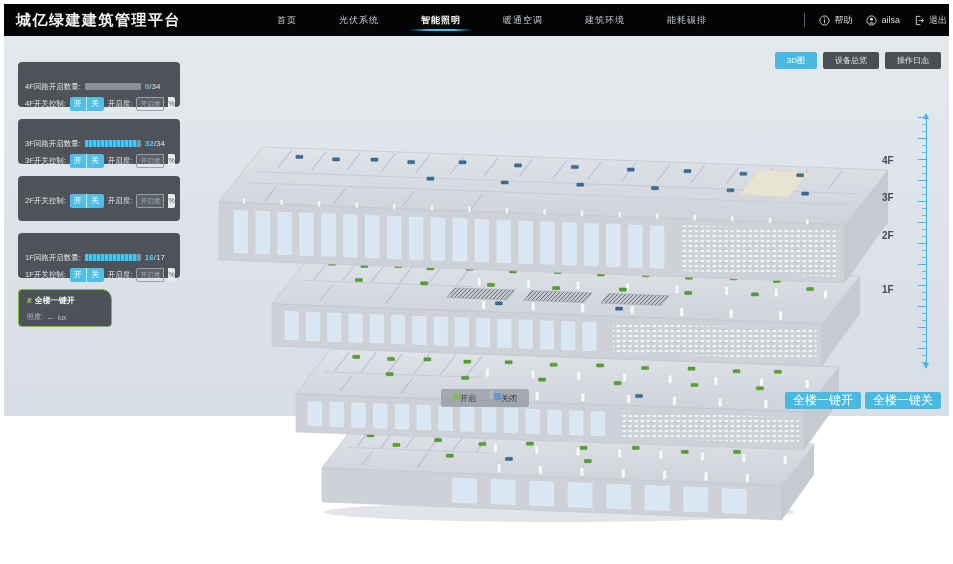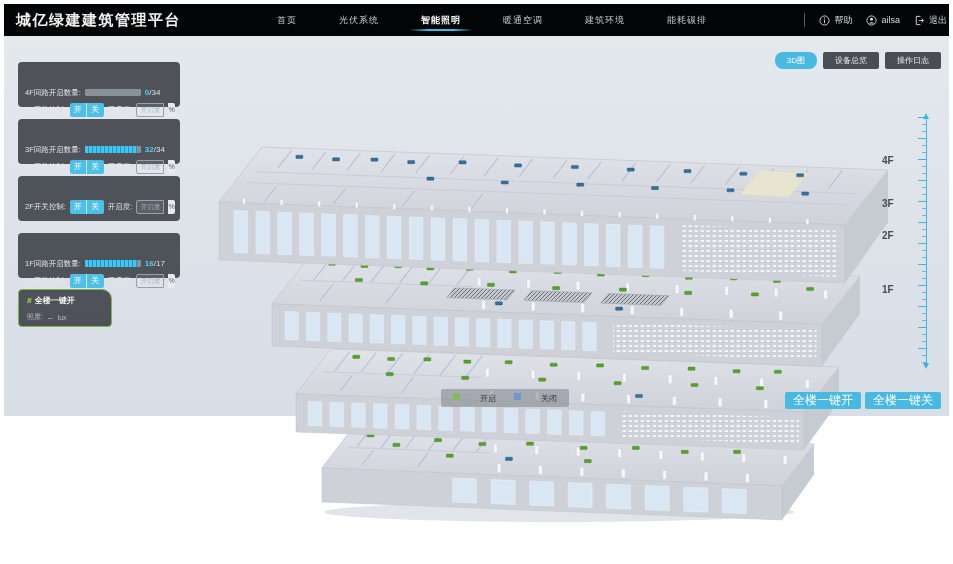--- a/index.html
+++ b/index.html
@@ -17,21 +17,21 @@
   #hdr-right{margin-left:auto;display:flex;align-items:center;gap:14px;margin-right:2px;color:#d9dcdf;font-size:9px;}
   #hdr-right .div{width:1px;height:14px;background:#5a5f65;}
   .hitem{display:flex;align-items:center;gap:4px;cursor:pointer;white-space:nowrap;}
   .hicon{width:11px;height:11px;display:inline-block;}
   
   #main{position:absolute;left:0;top:32px;right:0;bottom:0;
     background:linear-gradient(180deg,#e4e9ee 0%,#dde2e9 55%,#d8dee5 100%);}
   #bsvg{position:absolute;left:0;top:0;width:945px;height:524px;}
   
   .panel{position:absolute;left:14px;width:162px;height:45px;background:rgba(58,62,68,.88);
-    border-radius:4px;padding:22px 7px;box-sizing:border-box;color:#e8eaec;}
+    border-radius:4px;padding:16px 7px;box-sizing:border-box;color:#e8eaec;}
   .prow{display:flex;align-items:center;height:17px;gap:4px;}
   .plabel{font-size:7.5px;color:#e3e5e8;white-space:nowrap;}
   .pbar{width:56px;height:7px;background:#8a9097;border-radius:1px;overflow:hidden;flex:0 0 auto;}
   .pfill{display:block;height:100%;
     background:repeating-linear-gradient(90deg,#41c6f2 0 3px,#2791ba 3px 4px);}
   .pval{font-size:8px;white-space:nowrap;}
   .pval b{color:#53d0f2;font-weight:bold;}
   .pval i{font-style:normal;color:#dfe2e5;}
   .seg{display:flex;}
   .segbtn{border:0;margin:0;padding:0;width:17px;height:14px;background:#4ec0e8;color:#fff;
@@ -47,36 +47,36 @@
   #outdoor{position:absolute;left:14px;top:287px;width:94px;height:38px;background:rgba(58,62,68,.88);
     border:1px solid #79b844;border-radius:4px 10px 4px 4px;padding:5px 8px;box-sizing:border-box;color:#e8eaec;}
   #outdoor .t{display:flex;align-items:center;gap:4px;font-size:8px;font-weight:bold;color:#f2f3f4;}
   #outdoor .slash{color:#86c94e;font-size:8px;font-weight:bold;letter-spacing:-1px;}
   #outdoor .m{margin-top:6px;font-size:7px;color:#b9bec4;display:flex;gap:5px;align-items:center;}
   #outdoor .m b{font-weight:normal;color:#d7dadd;}
   
   #viewbtns{position:absolute;top:16px;right:8px;display:flex;gap:6px;}
   .vbtn{height:17px;padding:0 12px;border:0;border-radius:2px;background:#4a4e54;color:#e8eaec;
     font-size:8px;cursor:pointer;font-family:inherit;}
-  .vbtn.active{background:#49b9e2;color:#fff;border-radius:8px;}
+  .vbtn.active{background:#49b9e2;color:#fff;}
   
   .flabel{position:absolute;left:878px;width:22px;font-size:10px;font-weight:bold;color:#474b51;}
   #ruler{position:absolute;left:912px;top:76px;width:14px;height:258px;}
   #ruler .line{position:absolute;right:3px;top:5px;bottom:5px;width:1px;background:#3ab5e6;}
   #ruler .short{position:absolute;right:4px;top:5px;bottom:5px;width:4px;
     background:repeating-linear-gradient(to bottom,rgba(58,181,230,.8) 0 1px,transparent 1px 7px);}
   #ruler .long{position:absolute;right:4px;top:5px;bottom:5px;width:8px;
     background:repeating-linear-gradient(to bottom,#3ab5e6 0 1px,transparent 1px 21px);}
   #ruler:before,#ruler:after{content:"";position:absolute;right:1px;border:3px solid transparent;}
   #ruler:before{top:-2px;border-bottom:6px solid #3ab5e6;}
   #ruler:after{bottom:-2px;border-top:6px solid #3ab5e6;}
   
   #legend{position:absolute;left:437px;bottom:9px;height:18px;padding:0 12px;border-radius:2px;
     background:rgba(125,131,139,.55);display:flex;align-items:center;gap:18px;}
-  .litem{display:flex;gap:20px;font-size:8px;color:#2f3338;}
+  .litem{display:flex;gap:0;font-size:8px;color:#2f3338;}
   .sw{width:7px;height:7px;display:inline-block;}
   
   #globalbtns{position:absolute;right:8px;bottom:7px;display:flex;gap:4px;}
   .gbtn{height:17px;padding:0 8px;border:0;border-radius:2px;background:#49b9e2;color:#fff;
     font-size:12px;cursor:pointer;font-family:inherit;}
 </style>
 </head>
 <body>
 
 <div id="app">
@@ -492,21 +492,21 @@
       </div>
     </div>
 
     <div id="viewbtns">
       <button class="vbtn active">3D图</button>
       <button class="vbtn">设备总览</button>
       <button class="vbtn">操作日志</button>
     </div>
 
     <div class="flabel" style="top:119px">4F</div>
-    <div class="flabel" style="top:162px">3F</div>
+    <div class="flabel" style="top:156px">3F</div>
     <div class="flabel" style="top:194px">2F</div>
     <div class="flabel" style="top:248px">1F</div>
     <div id="ruler">
       <span class="short"></span>
       <span class="long"></span>
       <span class="line"></span>
     </div>
 
     <div id="legend">
       <span class="litem">

